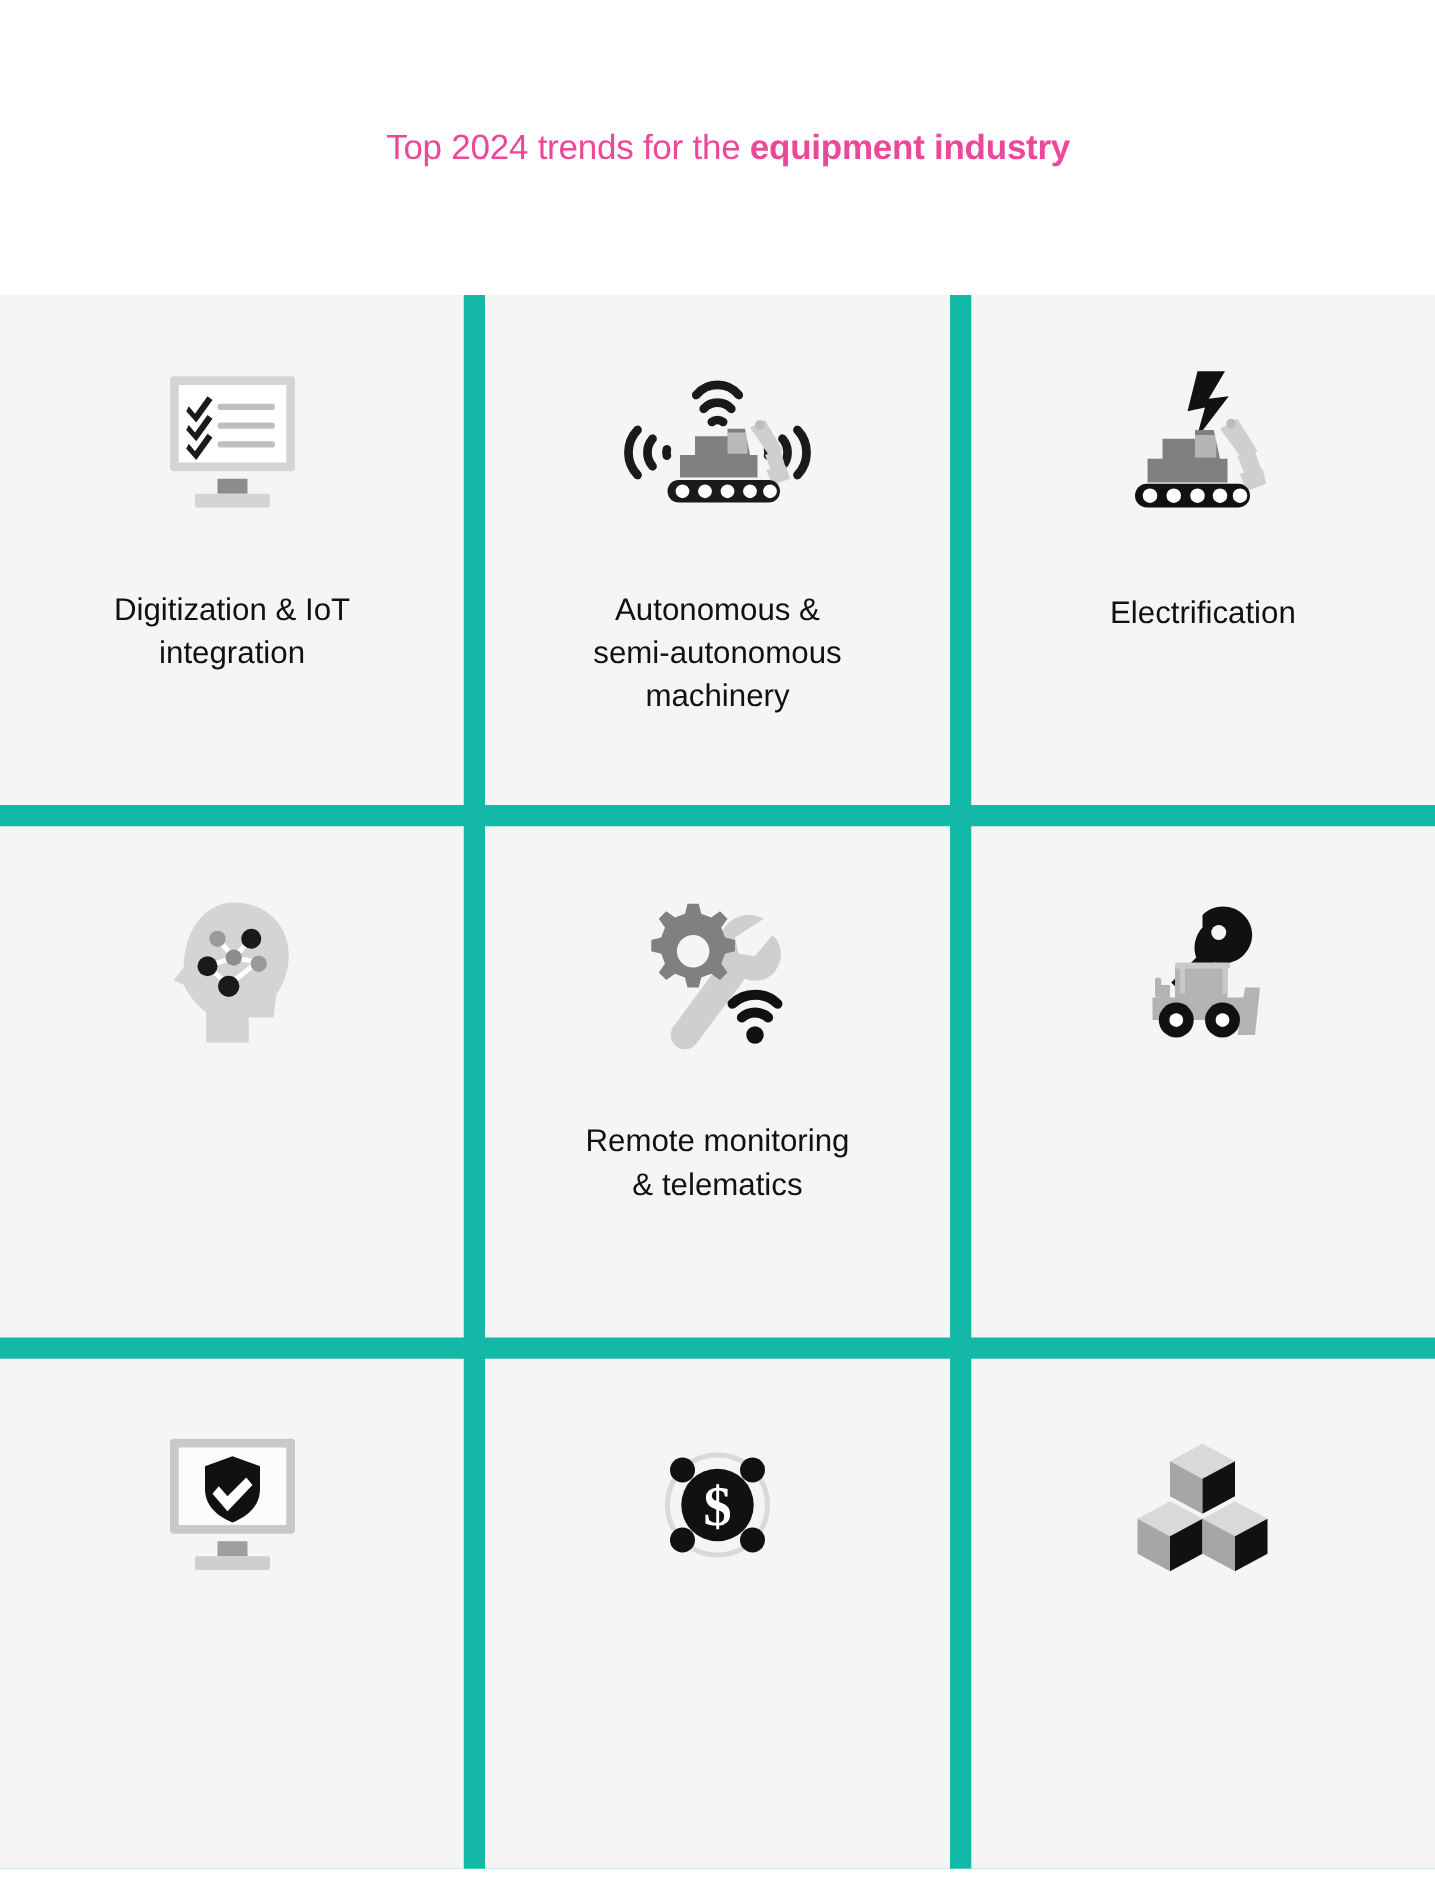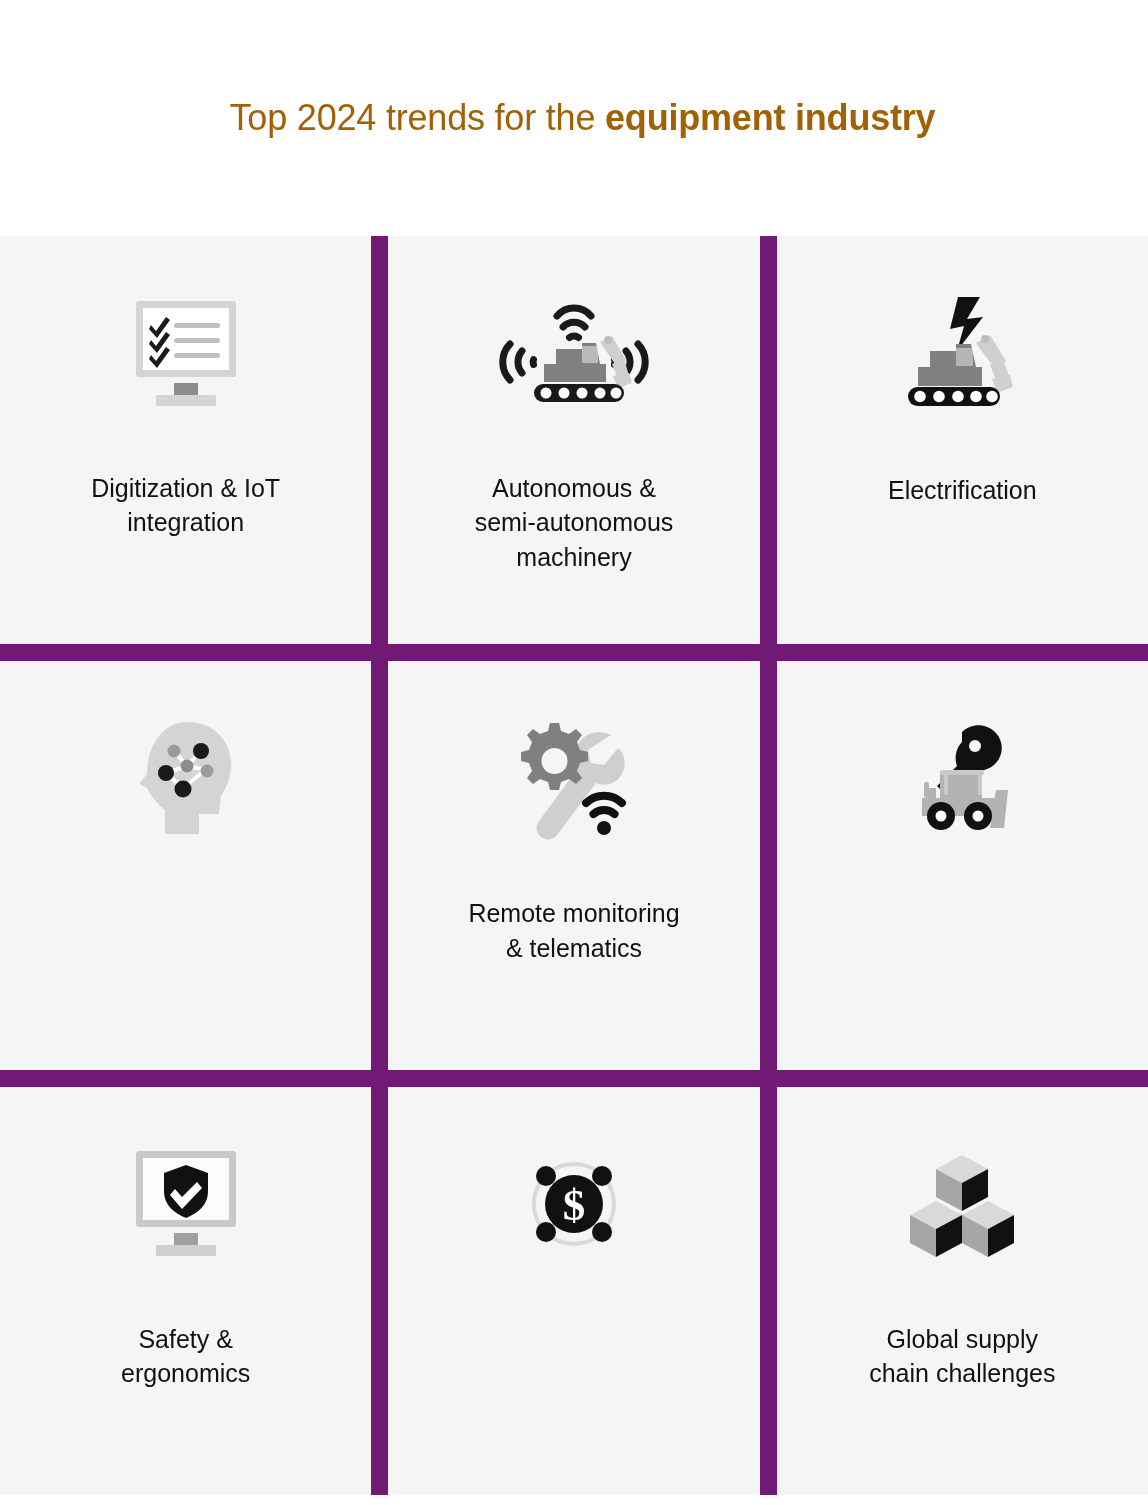--- a/index.html
+++ b/index.html
@@ -24,42 +24,42 @@
     position: absolute;
     top: 0; left: 0;
     width: 1148px;
     height: 236px;
     display: flex;
     align-items: center;
     justify-content: center;
     background: #ffffff;
   }
   .title {
-    font-size: 36px;
+    font-size: 28px;
     font-weight: 400;
-    color: #a16207;
+    color: #ec4899;
     letter-spacing: -0.2px;
     line-height: 1.1;
     white-space: nowrap;
     margin-left: 17px;
   }
   .title .strong { font-weight: 700; }
 
   
   .grid {
     position: absolute;
     top: 236px;
     left: 0;
     width: 1148px;
     height: 1259px;
     display: grid;
     grid-template-columns: repeat(3, 1fr);
     grid-template-rows: repeat(3, 1fr);
     gap: 17px;
-    background: #701a75;
+    background: #14b8a6;
   }
 
   .cell {
     background: #f5f5f5;
     position: relative;
     display: flex;
     flex-direction: column;
     align-items: center;
   }
 
@@ -269,22 +269,20 @@
         <svg width="122" height="118" viewBox="0 0 122 118">
           <rect x="11" y="6" width="100" height="76" rx="3" fill="#c9c9c9"></rect>
           <rect x="18" y="13" width="86" height="62" fill="#fcfcfc"></rect>
           <rect x="49" y="88" width="24" height="12" fill="#9e9e9e"></rect>
           <rect x="31" y="100" width="60" height="11" rx="1.5" fill="#cfcfcf"></rect>
 
           <path d="M61 20 l22 8 v18 c0 14 -10 22 -22 27 c-12 -5 -22 -13 -22 -27 v-18 z" fill="#111111"></path>
           <path d="M50 44 l7 8 l15 -15 l5 6 l-20 21 l-12 -14 z" fill="#ffffff"></path>
         </svg>
       </div>
-      <div class="cell-label">Safety &amp;
-ergonomics</div>
     </div>
 
     <div class="cell">
       <div class="icon-wrap">
         <svg width="110" height="110" viewBox="0 0 110 110">
           <circle cx="55" cy="55" r="40" fill="none" stroke="#d9d9d9" stroke-width="4"></circle>
           <circle cx="55" cy="55" r="29" fill="#111111"></circle>
           <text x="55" y="71" text-anchor="middle" font-family="Liberation Serif, serif" font-size="45" font-weight="700" fill="#ffffff">$</text>
           <circle cx="27" cy="27" r="10" fill="#111111"></circle>
           <circle cx="83" cy="27" r="10" fill="#111111"></circle>
@@ -310,18 +308,16 @@
             <path d="M54 66 l-26 14 v28 l26 -14 z" fill="#111111"></path>
           </g>
 
           <g>
             <path d="M80 52 l26 14 l-26 14 l-26 -14 z" fill="#d9d9d9"></path>
             <path d="M54 66 l26 14 v28 l-26 -14 z" fill="#a6a6a6"></path>
             <path d="M106 66 l-26 14 v28 l26 -14 z" fill="#111111"></path>
           </g>
         </svg>
       </div>
-      <div class="cell-label">Global supply
-chain challenges</div>
     </div>
 
   </div>
 </div>
 
 </body></html>

